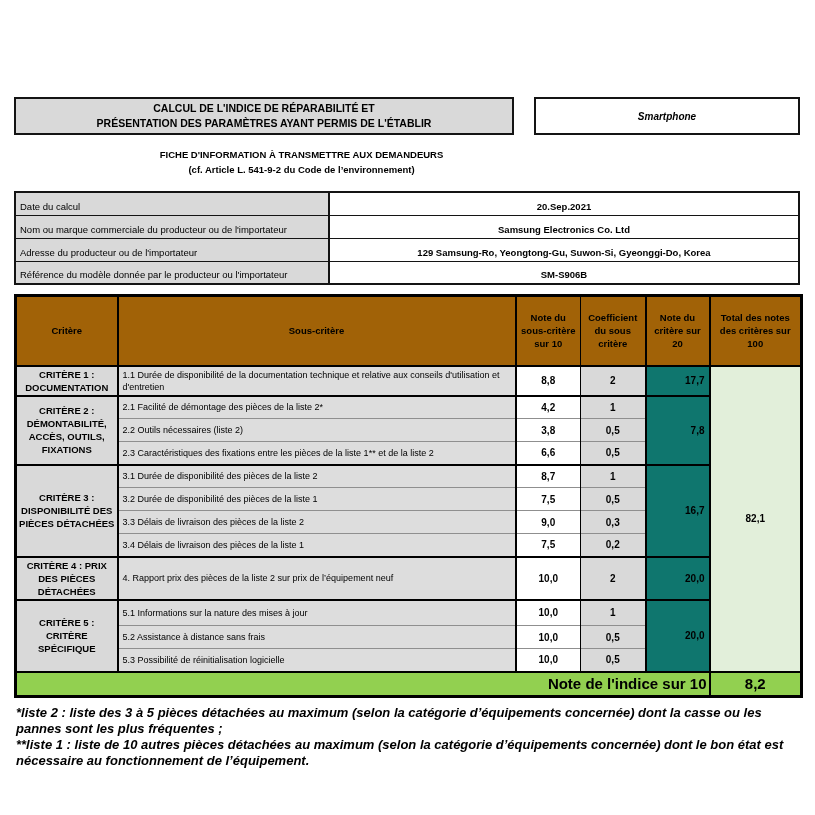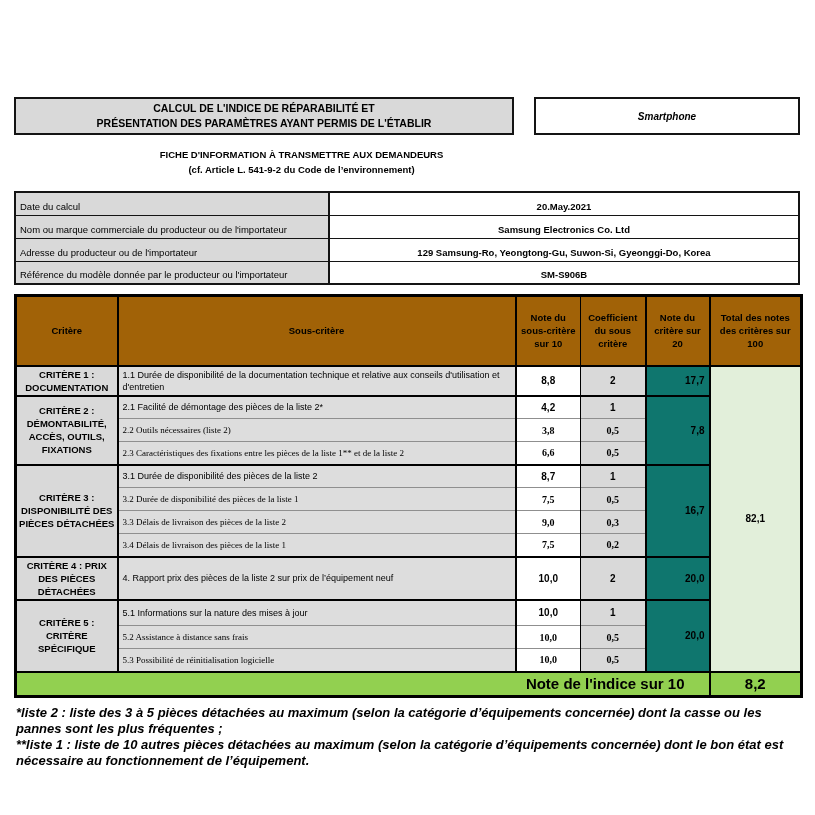--- a/index.html
+++ b/index.html
@@ -73,39 +73,39 @@
   col.w-n10 { width: 65px; }  col.w-coef { width: 65px; }
   col.w-n20 { width: 64px; }  col.w-tot { width: 92px; }
 
   th.c-sub,  td.sub  { border-left: 2px solid #000; }
   th.c-n10,  td.n10  { border-left: 2px solid #000; }
   th.c-coef, td.coef { border-left: 1px solid #000; }
   th.c-n20,  td.n20  { border-left: 2px solid #000; }
   th.c-tot,  td.tot  { border-left: 2px solid #000; }
 
   tr.gstart > td { border-top: 2px solid #000; }
-  tr.gmid   > td { border-top: 1px solid #8f8f8f; font-family: Liberation Serif, serif; }
+  tr.gmid   > td { border-top: 1px solid #8f8f8f; }
 
   td.crit {
     background: #d9d9d9; font-weight: bold; font-size: 9.5px; line-height: 13px;
     text-align: center; padding: 1px 2px;
   }
   td.sub  { background: #dddddd; line-height: 12px; }
   td.n10  { background: #ffffff; font-weight: bold; font-size: 10px; text-align: center; }
   td.coef { background: #d9d9d9; font-weight: bold; font-size: 10px; text-align: center; }
   td.n20  { background: #0f766e; font-weight: bold; font-size: 10px; text-align: right; }
   td.tot  { background: #e2efda; font-weight: bold; font-size: 10px; text-align: center; }
 
   tr.r22 { height: 23px; } tr.r-tall { height: 30px; } tr.r27 { height: 27px; } tr.r26 { height: 26px; }
 
   tr.final > td {
     background: #92d050; border-top: 2px solid #000; height: 25px;
     font-weight: bold; font-size: 15px;
   }
-  td.final-label { text-align: right; padding-right: 24px; }
+  td.final-label { text-align: right; padding-right: 2px; }
   td.final-value { text-align: center; border-left: 2px solid #000; }
 
   
   .footnotes {
     margin: 7px 0 0 16px; width: 784px;
     font-weight: bold; font-style: italic; font-size: 13px; line-height: 16px;
   }
 </style>
 </head>
 <body>
@@ -124,21 +124,21 @@
 
   <div class="subtitle">
     <div>FICHE D'INFORMATION À TRANSMETTRE AUX DEMANDEURS</div>
     <div>(cf. Article L. 541-9-2 du Code de l’environnement)</div>
   </div>
 
   <table class="info-table">
     <tbody>
       <tr>
         <td class="ilabel">Date du calcul</td>
-        <td class="ivalue">20.May.2021</td>
+        <td class="ivalue">20.Sep.2021</td>
       </tr>
       <tr>
         <td class="ilabel">Nom ou marque commerciale du producteur ou de l'importateur</td>
         <td class="ivalue">Samsung Electronics Co. Ltd</td>
       </tr>
       <tr>
         <td class="ilabel">Adresse du producteur ou de l'importateur</td>
         <td class="ivalue">129 Samsung-Ro, Yeongtong-Gu, Suwon-Si, Gyeonggi-Do, Korea</td>
       </tr>
       <tr>

